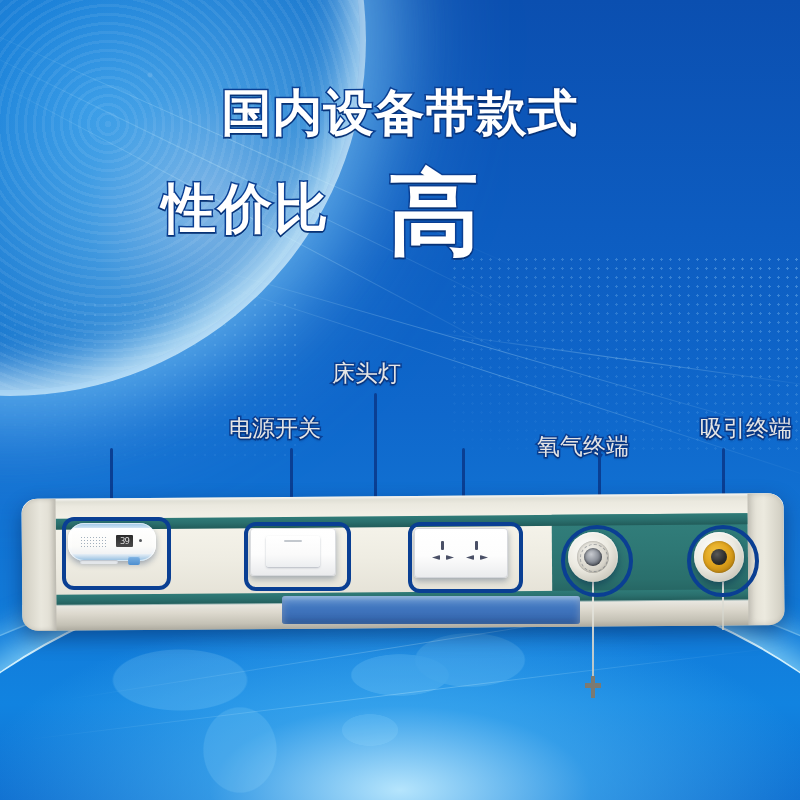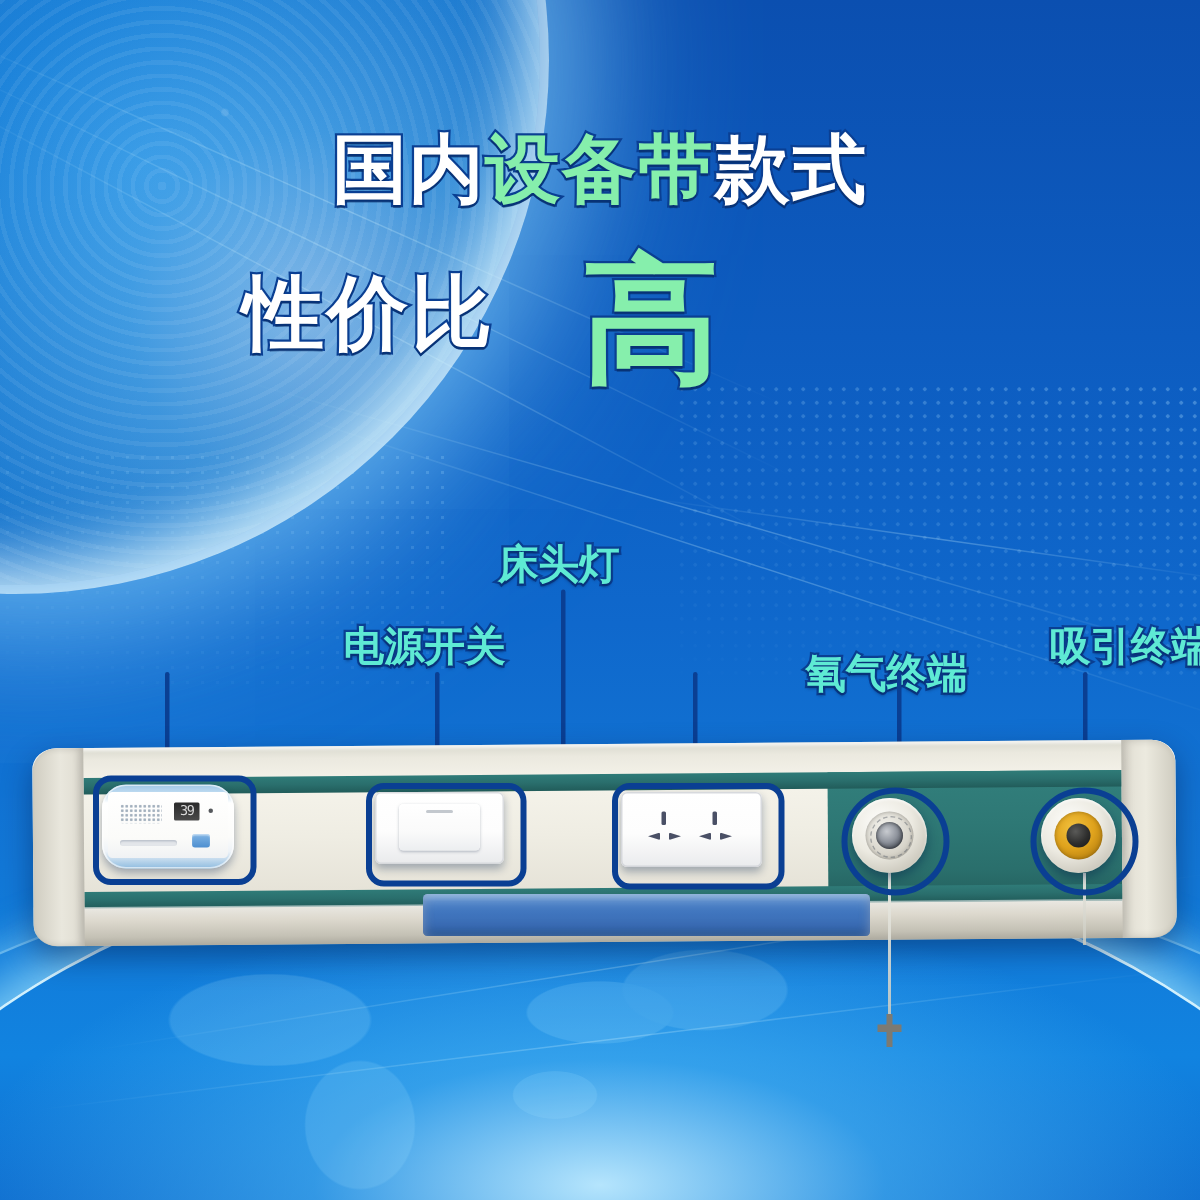--- a/index.html
+++ b/index.html
@@ -88,35 +88,35 @@
     font-size:54px;font-weight:bold;letter-spacing:2px;line-height:1;
     white-space:nowrap;
   }
   .t-white{
     color:#ffffff;
     -webkit-text-stroke:3px #0a3f93;
     paint-order:stroke fill;
     text-shadow:0 2px 0 rgba(6,40,95,.55);
   }
   .t-yellow{
-    color:#86efac;
+    color:#ffffff;
     -webkit-text-stroke:3px #0a3f93;
     paint-order:stroke fill;
     text-shadow:0 2px 0 rgba(6,40,95,.55);
     text-align:center;
   }
   .title-2 .gao{
     font-size:92px;margin-left:58px;vertical-align:-18px;display:inline-block;
   }
 
   
   .callouts{position:absolute;inset:0;}
   .callout{
     position:absolute;
-    font-size:27px;font-weight:bold;color:#5eead4;white-space:nowrap;
+    font-size:23px;font-weight:normal;color:#e5e5e5;white-space:nowrap;
     -webkit-text-stroke:3px #0a3f93;
     paint-order:stroke fill;
     text-shadow:0 2px 2px rgba(5,35,90,.55);
   }
   .leader{position:absolute;width:3px;background:#0a3f93;border-radius:2px;}
 
   
   .panel-wrap{position:absolute;left:22px;top:496px;width:762px;height:140px;}
   .panel{
     position:absolute;left:0;top:0;width:762px;height:132px;
@@ -164,21 +164,21 @@
   .panel-bottom-lip{
     position:absolute;left:0;right:0;bottom:0;height:26px;
     background:linear-gradient(180deg,rgba(255,255,255,.55) 0%,#ddd9ce 35%,#c4c1b5 78%,#adaa9f 100%);
     border-radius:0 0 16px 16px;
   }
 
   
   .dev{position:absolute;z-index:7;}
   
   .intercom{
-    left:68px;top:523px;width:88px;height:56px;
+    left:68px;top:523px;width:88px;height:38px;
     border-radius:16px;
     background:linear-gradient(180deg,#9fc6e6 0%,#b8d7ef 8%,#ffffff 22%,#fcfcfa 62%,#eef3f8 80%,#8fbce0 100%);
     box-shadow:0 3px 6px rgba(10,35,80,.35), inset 0 0 0 1px rgba(255,255,255,.6);
   }
   .ic-inner{
     position:absolute;left:4px;top:5px;right:4px;bottom:7px;
     background:linear-gradient(180deg,#ffffff 0%,#fbfbf9 70%,#f0f2f4 100%);
     border-radius:3px;
   }
   .ic-grille{

